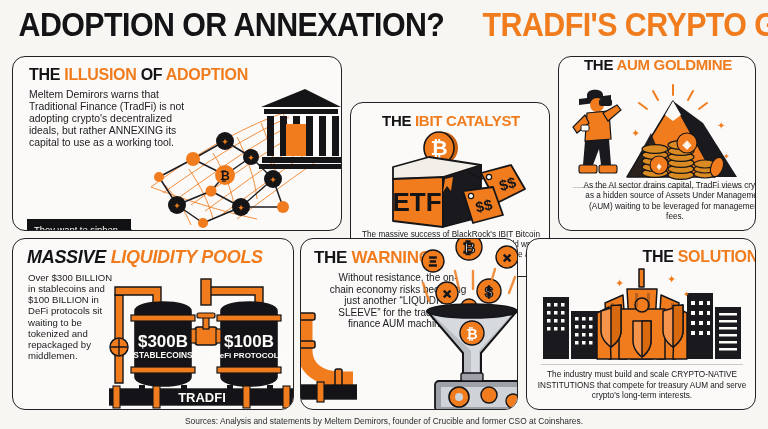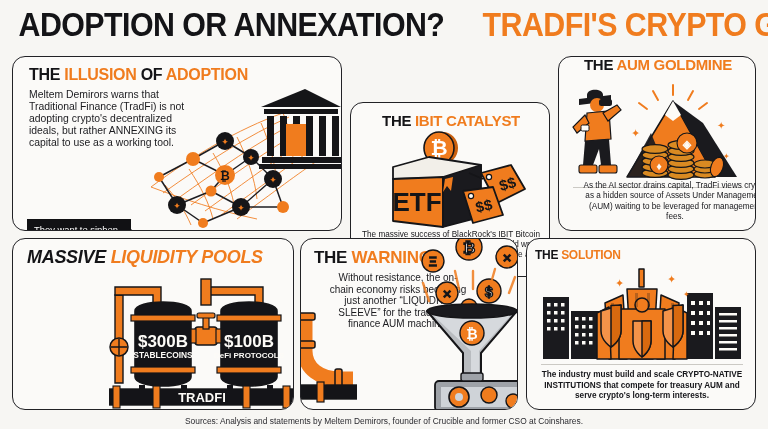--- a/index.html
+++ b/index.html
@@ -90,26 +90,25 @@
   #p4 .panel-h { position:absolute; left:14px; top:9px; font-size:18px;font-style:italic; }
   #p4 .body-txt { position:absolute; left:15px; top:33px; width:92px; font-size:9.6px; }
 
   
   #p5 { left:300px; top:238px; width:218px; height:172px; }
   #p5 .panel-h { position:absolute; left:13px; top:10px; font-size:17px; }
   #p5 .body-txt { position:absolute; left:26px; top:33px; width:142px; font-size:10px; text-align:center; }
 
   
   #p6 { left:526px; top:238px; width:230px; height:172px; }
-  #p6 .panel-h { position:absolute; left:8px; top:10px; width:230px; text-align:left; font-size:12px; }
+  #p6 .panel-h { position:absolute; left:1px; top:10px; width:230px; text-align:right; font-size:16px; }
   #p6 .cap {
     position:absolute; left:8px; bottom:8px; width:214px; text-align:center;
     font-size:8.2px; line-height:1.25;
     font-family:"Liberation Sans Narrow","Liberation Sans",sans-serif;
-    font-weight:bold;
   }
   #p6 .sep { position:absolute; left:14px; bottom:44px; width:202px; height:1px; background:#cbc9c4; }
 
   
   .footer {
     position:absolute; left:0; bottom:3px; width:768px; text-align:center;
     font-family:Liberation Sans, sans-serif;
     font-size:8.4px; color:#2b2b30;
   }
 
@@ -308,20 +307,21 @@
     </svg>
 
     <div class="sep"></div>
     <div class="cap">As the AI sector drains capital, TradFi views crypto as a hidden source of Assets Under Management (AUM) waiting to be leveraged for management fees.</div>
   </div>
 
   <div class="panel" id="p4">
     <div class="panel-h">
       <span class="d">MASSIVE </span><span class="o">LIQUIDITY POOLS</span>
     </div>
+    <div class="body-txt">Over $300 BILLION in stablecoins and $100 BILLION in DeFi protocols sit waiting to be tokenized and repackaged by middlemen.</div>
 
     <svg class="art" style="left:96px; top:26px;" width="186" height="144" viewBox="0 0 186 144">
 
       <g stroke="#151518" stroke-width="1.4" fill="#F07C1E">
         <path d="M6 30 L6 118 L14 118 L14 30 Z"></path>
         <path d="M6 30 L6 22 L52 22 L52 38 L44 38 L44 30 Z"></path>
         <path d="M100 22 L154 22 L154 40 L146 40 L146 30 L100 30 Z"></path>
         <rect x="92" y="14" width="10" height="26"></rect>
       </g>
 

